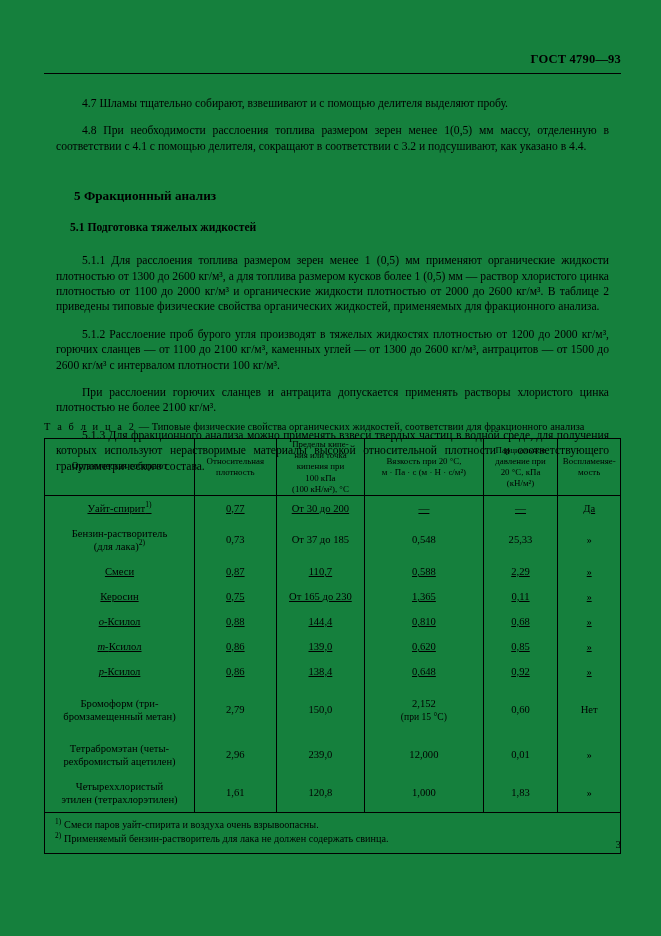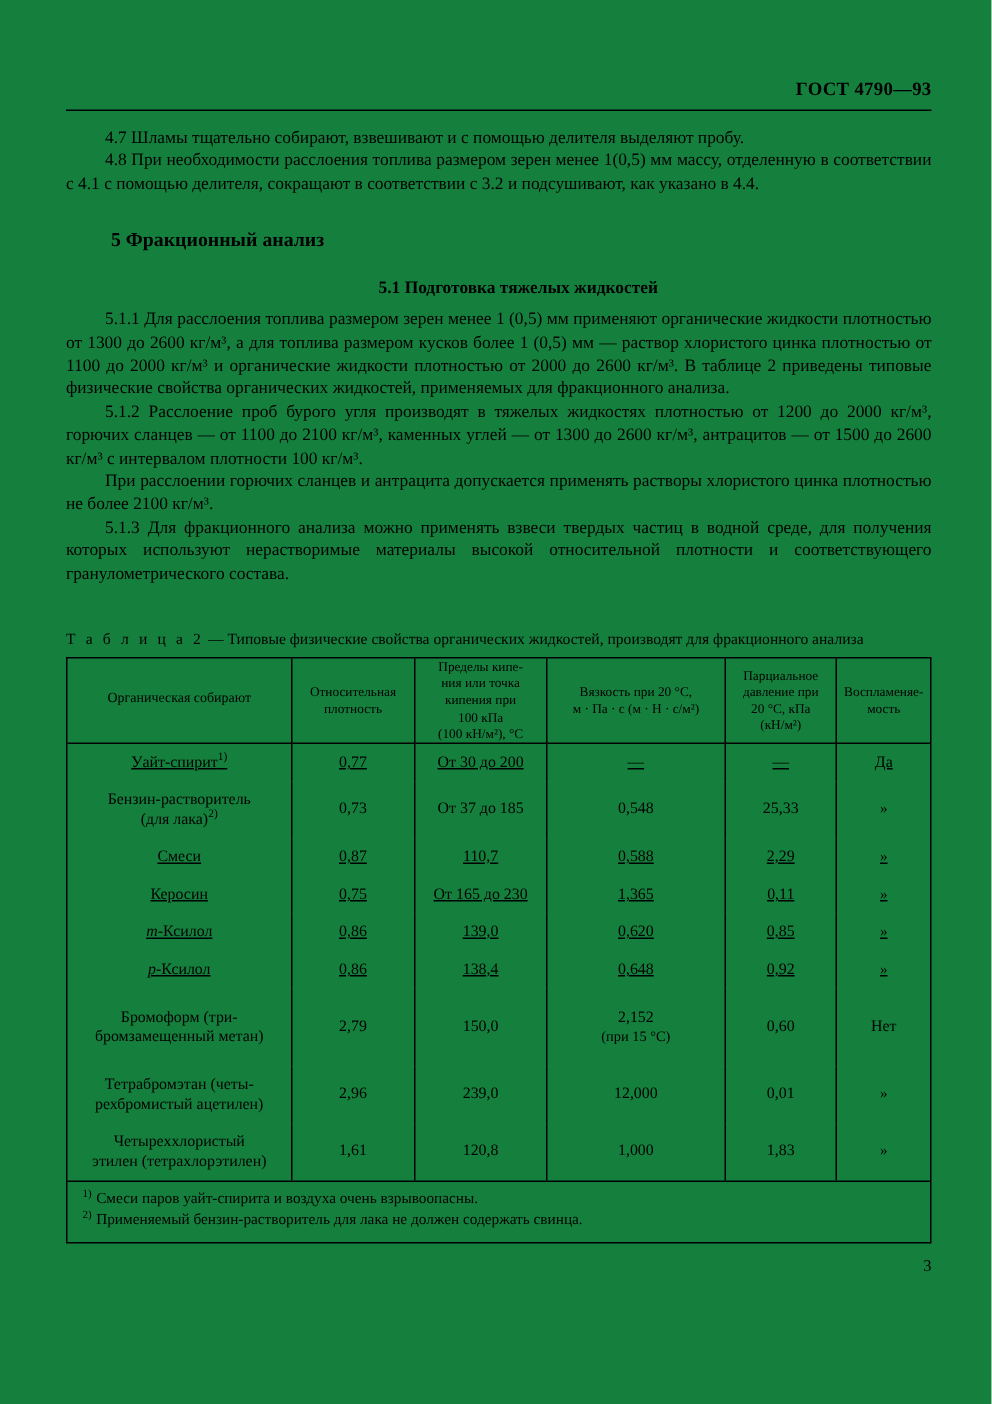--- a/index.html
+++ b/index.html
@@ -48,21 +48,21 @@
     background: #000;
   }
 
   
   .body-block {
     position: absolute;
     left: 0;
     width: 577px;
   }
   p.txt {
-    margin: 0;
+    margin: 12px;
     font-size: 11.6px;
     line-height: 15.4px;
     text-align: justify;
     text-justify: inter-word;
     text-indent: 26px;
     hyphens: manual;
   }
 
   h2.clause {
     margin: 4px;
@@ -70,21 +70,20 @@
     font-weight: bold;
     text-indent: 26px;
     line-height: 16px;
   }
   h3.subclause {
     margin: 0;
     font-size: 11.6px;
     font-weight: bold;
     text-indent: 26px;
     line-height: 15px;
-    text-align: center;
   }
   .sp-18 { height: 18px; }
   .sp-12 { height: 12px; }
   .sp-6  { height: 6px; }
 
   sup { font-size: 0.72em; vertical-align: super; line-height: 0; }
 
   
   .tbl-caption {
     position: absolute;
@@ -189,21 +188,21 @@
       <h3 class="subclause">5.1  Подготовка тяжелых жидкостей</h3>
 
       <div class="sp-6"></div>
       <p class="txt">5.1.1  Для расслоения топлива размером зерен менее 1 (0,5)  мм применяют органические жидкости плотностью от 1300 до 2600 кг/м³, а для топлива размером кусков более 1 (0,5) мм — раствор хлористого цинка плотностью от 1100 до 2000 кг/м³ и органические жидкости плотностью от 2000 до 2600 кг/м³. В таблице 2 приведены типовые физические свойства органических жидкостей, применяемых для фракционного анализа.</p>
       <p class="txt">5.1.2  Расслоение проб бурого угля производят в тяжелых жидкостях плотностью от 1200 до 2000 кг/м³, горючих сланцев — от 1100 до 2100 кг/м³, каменных углей — от 1300 до 2600 кг/м³, антрацитов — от 1500 до 2600 кг/м³ с интервалом плотности 100 кг/м³.</p>
       <p class="txt">При расслоении горючих сланцев и антрацита допускается применять растворы хлористого цинка плотностью не более 2100 кг/м³.</p>
       <p class="txt">5.1.3  Для фракционного анализа можно применять взвеси твердых частиц в водной среде, для получения которых используют нерастворимые материалы высокой относительной плотности и соответствующего гранулометрического состава.</p>
     </div>
 
     <div class="tbl-caption" style="top:420px;">
-      <span class="lbl">Т а б л и ц а 2</span><span> — Типовые физические свойства органических жидкостей, производят для фракционного анализа</span>
+      <span class="lbl">Т а б л и ц а 2</span><span> — Типовые физические свойства органических жидкостей, соответствии для фракционного анализа</span>
     </div>
 
     <div class="tbl-wrap" style="top:438px;">
       <table class="gost">
         <colgroup>
           <col style="width:26.0%">
           <col style="width:14.2%">
           <col style="width:15.4%">
           <col style="width:20.6%">
           <col style="width:13.0%">
@@ -318,20 +317,40 @@
               </td>
               <td>
                 <div>0,11</div>
               </td>
               <td>
                 <div class="ditto">»</div>
               </td>
             </tr>
             <tr class="r-std">
               <td class="name">
+                <div><span class="ital">о-</span>Ксилол</div>
+              </td>
+              <td>
+                <div>0,88</div>
+              </td>
+              <td>
+                <div>144,4</div>
+              </td>
+              <td>
+                <div>0,810</div>
+              </td>
+              <td>
+                <div>0,68</div>
+              </td>
+              <td>
+                <div class="ditto">»</div>
+              </td>
+            </tr>
+            <tr class="r-std">
+              <td class="name">
                 <div><span class="ital">т-</span>Ксилол</div>
               </td>
               <td>
                 <div>0,86</div>
               </td>
               <td>
                 <div>139,0</div>
               </td>
               <td>
                 <div>0,620</div>

